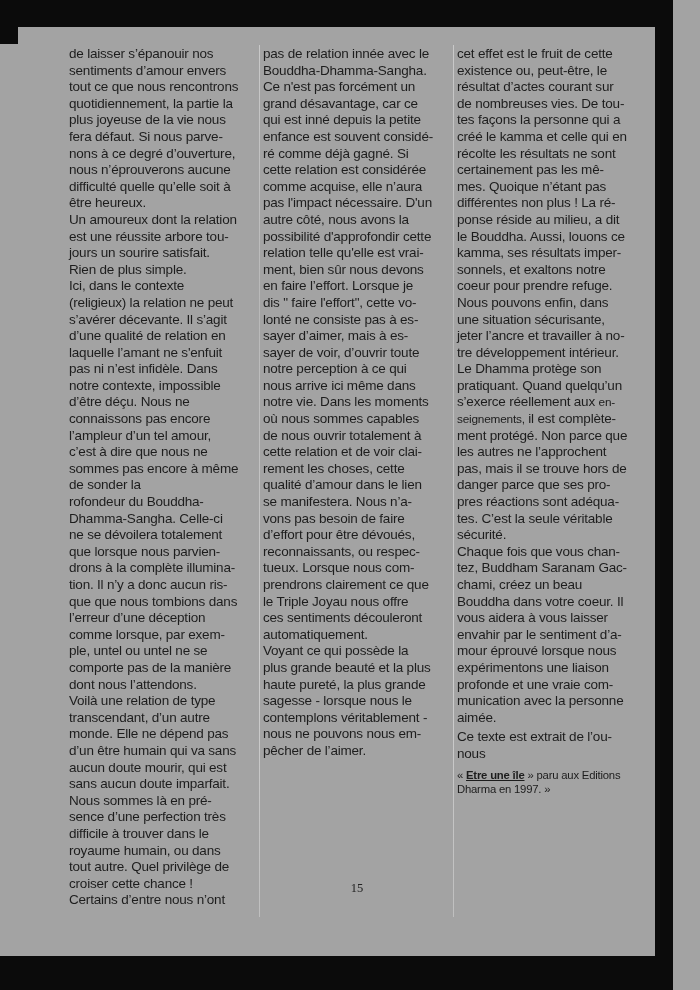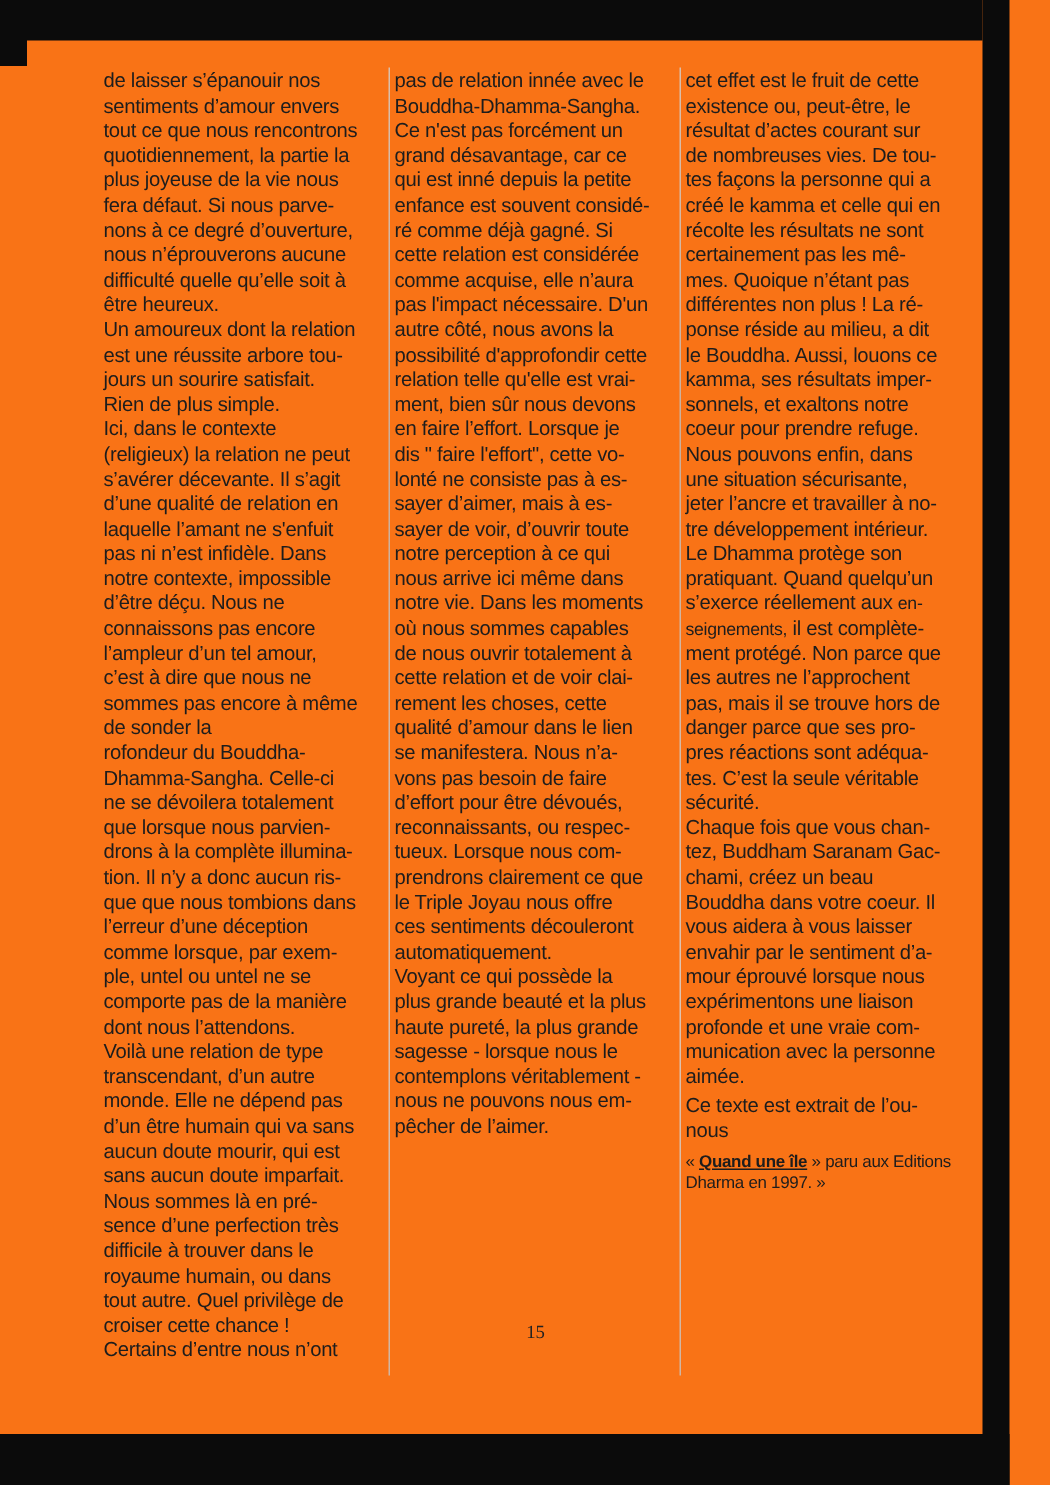--- a/index.html
+++ b/index.html
@@ -1,20 +1,20 @@
 <!DOCTYPE html>
 <html><head>
 <meta charset="utf-8">
 <style>
   html, body { margin: 0; padding: 0; background: #888; }
   .page {
     position: relative;
     width: 700px;
     height: 990px;
-    background: #f97316;
+    background: #a3a3a3;
     overflow: hidden;
     font-family: "Liberation Sans", sans-serif;
     color: #1d1d1d;
   }
   
   .bar { position: absolute; background: #0b0b0b; }
   .bar-topleft { left: 0; top: 0; width: 18px; height: 44px; }
   .bar-top     { left: 18px; top: 0; width: 637px; height: 27px; }
   .bar-right   { left: 655px; top: 0; width: 18px; height: 990px; }
   .bar-bottom  { left: 0; top: 956px; width: 673px; height: 34px; }
@@ -221,21 +221,21 @@
 Bouddha dans votre coeur. Il
 vous aidera à vous laisser
 envahir par le sentiment d’a-
 mour éprouvé lorsque nous
 expérimentons une liaison
 profonde et une vraie com-
 munication avec la personne
 aimée.</span></p>
       <p class="closing-gap">Ce texte est extrait de l’ou-
 nous</p>
-      <p class="source"><span>« </span><span class="book-title">Quand une île</span><span> » paru aux Editions
+      <p class="source"><span>« </span><span class="book-title">Etre une île</span><span> » paru aux Editions
 Dharma en 1997. »</span></p>
     </div>
 
   </div>
 
   <div class="page-number">15</div>
 
 </div>
 
 </body></html>

